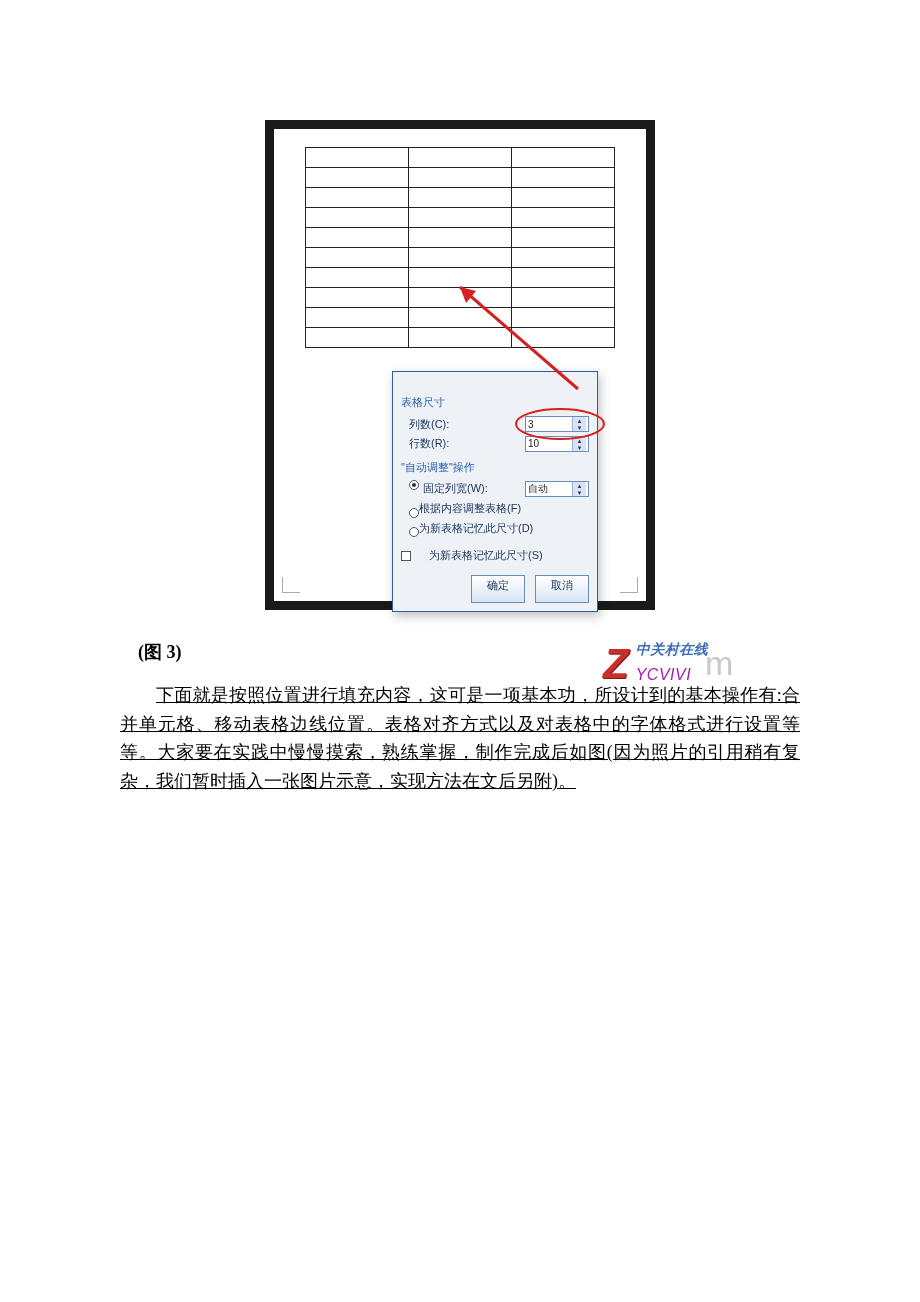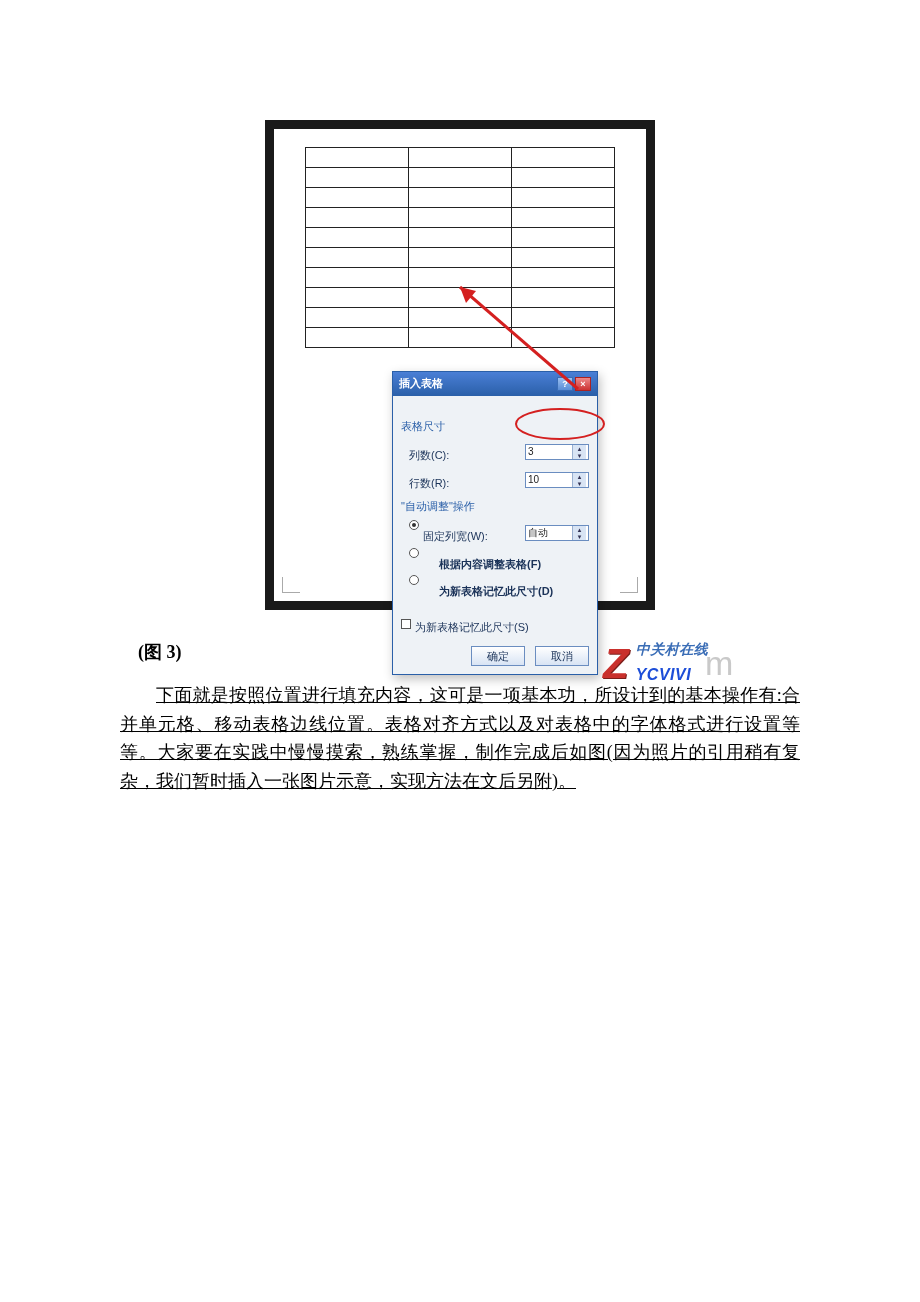--- a/index.html
+++ b/index.html
@@ -79,46 +79,46 @@
   .tb-help {
     width: 16px; height: 14px;
     background: linear-gradient(#9bc0f0, #5a8dd6);
     border: 1px solid #3a6db6;
     font-size: 9px; line-height: 12px;
     text-align: center; color: #fff;
   }
   .dlg-body { padding: 6px 8px 8px 8px; }
   .sec-title { color: #2a5fa8; margin-bottom: 4px; margin-top: 16px; }
   .row { display: flex; align-items: center; justify-content: space-between; margin: 2px 0 2px 8px; }
-  .lbl { white-space: nowrap; margin-top: 8px; }
+  .lbl { white-space: nowrap; }
   .spin {
     display: flex; align-items: center;
     width: 64px; height: 16px;
     background: #fff; border: 1px solid #6a8dc0;
   }
   .spin input {
     border: none; width: 46px; height: 14px;
     font-size: 10px; padding: 0 2px; outline: none;
     color: #222;
   }
   .spin .arrows {
     width: 14px; height: 14px;
     background: #d8e4f4;
     border-left: 1px solid #9ab0d0;
     font-size: 7px; line-height: 7px;
     text-align: center; color: #335;
   }
   .spin .arrows div { height: 7px; }
-  .radio-row { margin: 2px 0 2px 8px; display: flex; align-items: flex-start; gap: 20px; font-weight: bold; }
+  .radio-row { margin: 2px 0 2px 8px; display: flex; align-items: flex-end; gap: 0; }
   .radio-row .r { width: 10px; height: 10px; border: 1px solid #555; border-radius: 50%; background: #fff; position: relative; }
-  .check-row { margin: 10px 0 10px 0; display: flex; align-items: center; gap: 4px; }
+  .check-row { margin: 10px 0 10px 0; display: flex; align-items: center; gap: 18px; }
   .check-row .c { width: 10px; height: 10px; border: 1px solid #555; background: #fff; }
   .dlg-buttons { display: flex; justify-content: flex-end; gap: 10px; }
   .btn {
-    min-width: 54px; height: 20px;
+    min-width: 54px; height: 28px;
     background: linear-gradient(#fff, #d8e4f4);
     border: 1px solid #6a8dc0;
     font-size: 11px;
     line-height: 18px;
     text-align: center;
     color: #1a3258;
   }
 
   
   .red-arrow {
@@ -152,21 +152,21 @@
   }
   .logo .z {
     font-size: 42px; color: #c9302c;
     display: inline-block; vertical-align: middle;
     text-shadow: 1px 1px 0 #7a1d19;
   }
   .logo .ycv {
     display: inline-block; vertical-align: middle; margin-left: 2px;
   }
   .logo .ycv .small { font-size: 14px; color: #3a6db6; letter-spacing: .5px; display:block; text-align:right; }
-  .logo .ycv .big   { font-size: 16px; color: #1d4ed8; font-style: italic; font-weight: bold; letter-spacing: .5px; }
+  .logo .ycv .big   { font-size: 16px; color: #a21caf; font-style: italic; font-weight: normal; letter-spacing: .5px; }
 
   .caption { margin: 28px 0 0 138px; font-weight: bold; }
   .para    { margin: 14px 120px 0 120px; text-align: justify; text-indent: 2em; text-decoration: underline; }
 
 </style>
 </head>
 <body>
 
 <div class="figure-wrap">
 
@@ -224,27 +224,20 @@
             <td></td>
             <td></td>
           </tr>
     </tbody>
       </table>
 
     <div class="cornerL"></div>
     <div class="cornerR"></div>
 
     <div class="dialog">
-      <div class="titlebar">
-        <span>插入表格</span>
-        <span class="btns">
-          <span class="tb-help">?</span>
-          <span class="tb-btn">×</span>
-        </span>
-      </div>
       <div class="dlg-body">
 
         <div class="sec-title">表格尺寸</div>
 
         <div class="row">
           <span class="lbl">列数(C):</span>
           <span class="spin">
             <input value="3" style="">
             <span class="arrows">
                 <div>▴</div>

